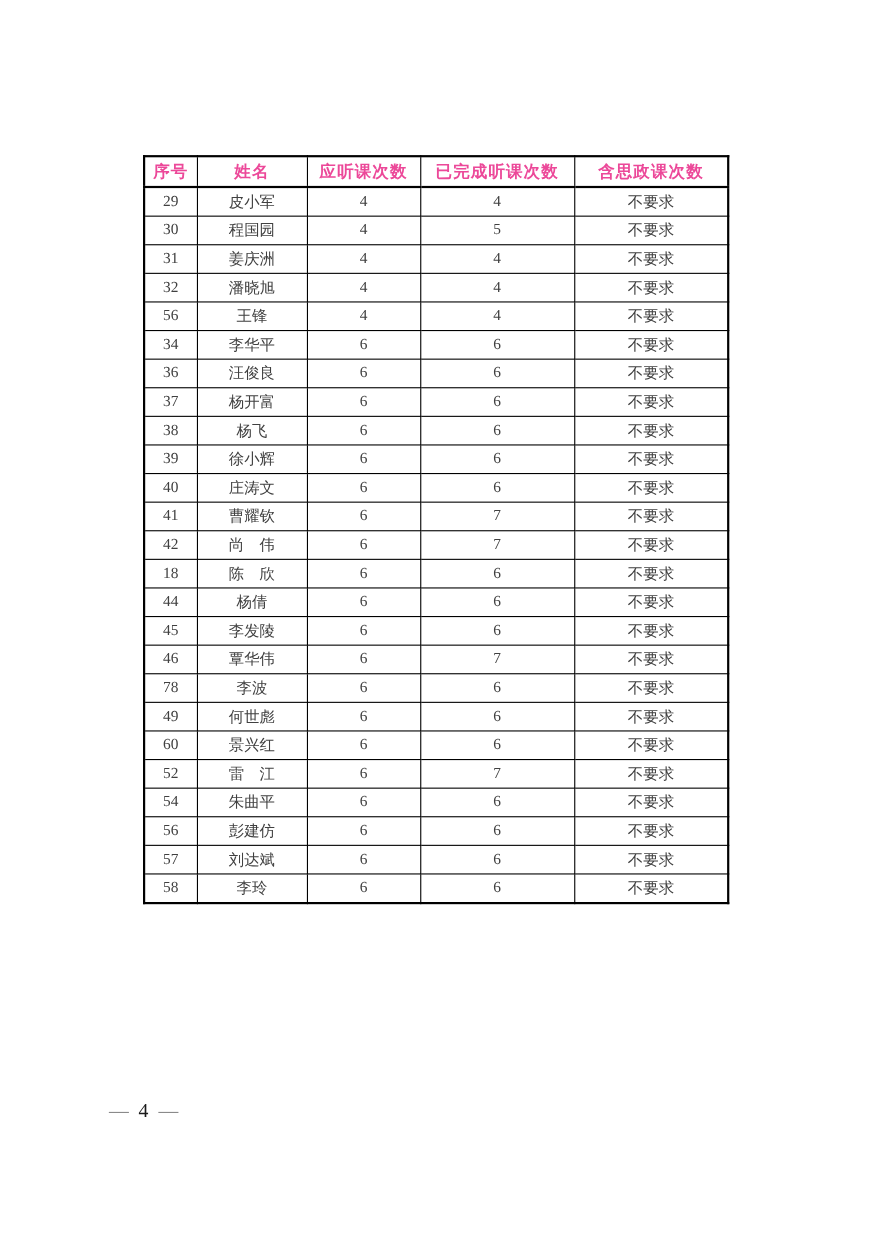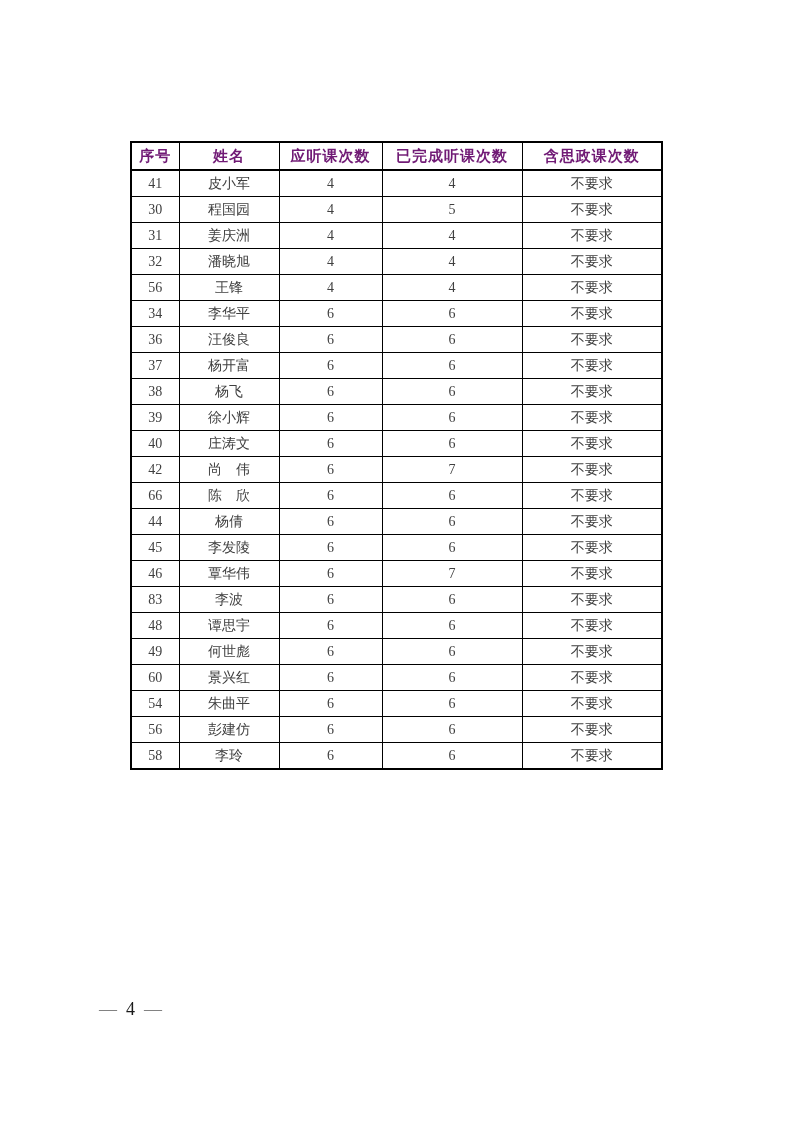--- a/index.html
+++ b/index.html
@@ -23,21 +23,21 @@
     border-collapse: collapse;
     table-layout: fixed;
     border: 2px solid #000000;
   }
   table.roster th {
     border: 1px solid #000000;
     border-bottom: 2px solid #000000;
     height: 26px;
     font-size: 15px;
     font-weight: bold;
-    color: #701a75;
+    color: #ec4899;
     text-align: center;
     padding: 0;
     letter-spacing: 1px;
   }
   table.roster td {
     border: 1px solid #000000;
     height: 25px;
     font-size: 14px;
     color: #404040;
     text-align: center;
@@ -78,21 +78,21 @@
       <tr>
         <th>序号</th>
         <th>姓名</th>
         <th>应听课次数</th>
         <th>已完成听课次数</th>
         <th>含思政课次数</th>
       </tr>
     </thead>
     <tbody>
         <tr>
-      <td>41</td>
+      <td>29</td>
       <td>皮小军</td>
       <td>4</td>
       <td>4</td>
       <td>不要求</td>
     </tr>
         <tr>
       <td>30</td>
       <td>程国园</td>
       <td>4</td>
       <td>5</td>
@@ -155,28 +155,35 @@
       <td>不要求</td>
     </tr>
         <tr>
       <td>40</td>
       <td>庄涛文</td>
       <td>6</td>
       <td>6</td>
       <td>不要求</td>
     </tr>
         <tr>
+      <td>41</td>
+      <td>曹耀钦</td>
+      <td>6</td>
+      <td>7</td>
+      <td>不要求</td>
+    </tr>
+        <tr>
       <td>42</td>
       <td>尚　伟</td>
       <td>6</td>
       <td>7</td>
       <td>不要求</td>
     </tr>
         <tr>
-      <td>66</td>
+      <td>18</td>
       <td>陈　欣</td>
       <td>6</td>
       <td>6</td>
       <td>不要求</td>
     </tr>
         <tr>
       <td>44</td>
       <td>杨倩</td>
       <td>6</td>
       <td>6</td>
@@ -190,62 +197,69 @@
       <td>不要求</td>
     </tr>
         <tr>
       <td>46</td>
       <td>覃华伟</td>
       <td>6</td>
       <td>7</td>
       <td>不要求</td>
     </tr>
         <tr>
-      <td>83</td>
+      <td>78</td>
       <td>李波</td>
-      <td>6</td>
-      <td>6</td>
-      <td>不要求</td>
-    </tr>
-        <tr>
-      <td>48</td>
-      <td>谭思宇</td>
       <td>6</td>
       <td>6</td>
       <td>不要求</td>
     </tr>
         <tr>
       <td>49</td>
       <td>何世彪</td>
       <td>6</td>
       <td>6</td>
       <td>不要求</td>
     </tr>
         <tr>
       <td>60</td>
       <td>景兴红</td>
       <td>6</td>
       <td>6</td>
       <td>不要求</td>
     </tr>
         <tr>
+      <td>52</td>
+      <td>雷　江</td>
+      <td>6</td>
+      <td>7</td>
+      <td>不要求</td>
+    </tr>
+        <tr>
       <td>54</td>
       <td>朱曲平</td>
       <td>6</td>
       <td>6</td>
       <td>不要求</td>
     </tr>
         <tr>
       <td>56</td>
       <td>彭建仿</td>
       <td>6</td>
       <td>6</td>
       <td>不要求</td>
     </tr>
         <tr>
+      <td>57</td>
+      <td>刘达斌</td>
+      <td>6</td>
+      <td>6</td>
+      <td>不要求</td>
+    </tr>
+        <tr>
       <td>58</td>
       <td>李玲</td>
       <td>6</td>
       <td>6</td>
       <td>不要求</td>
     </tr>
       </tbody>
   </table>
 
   <div class="footer"><span class="dash">—</span><span class="num">4</span><span class="dash">—</span></div>

